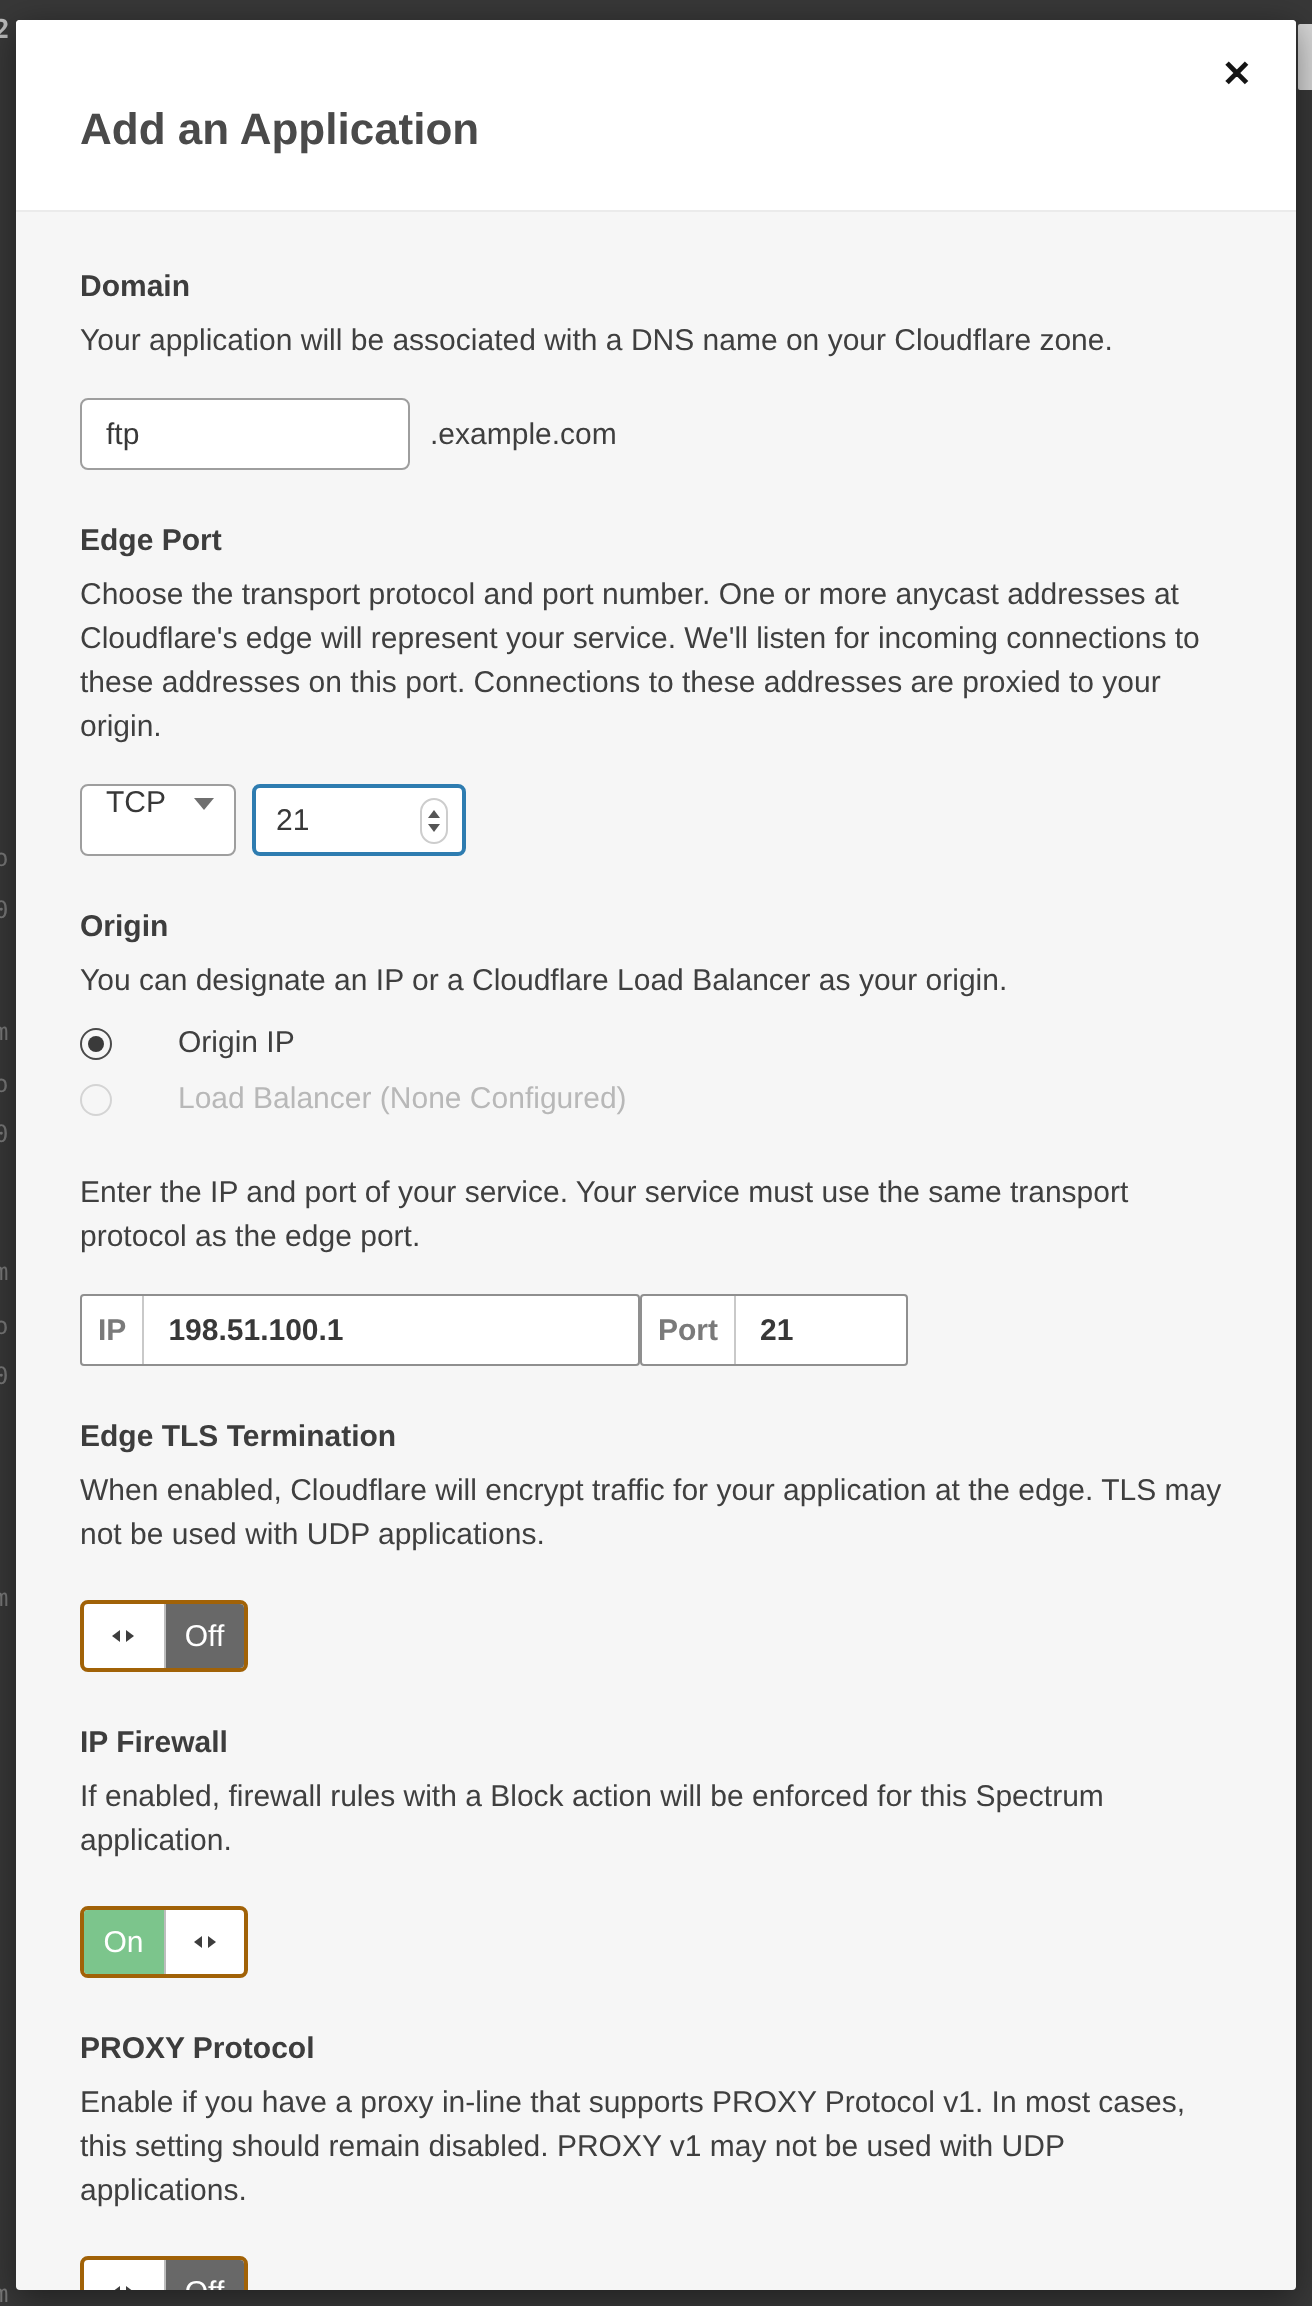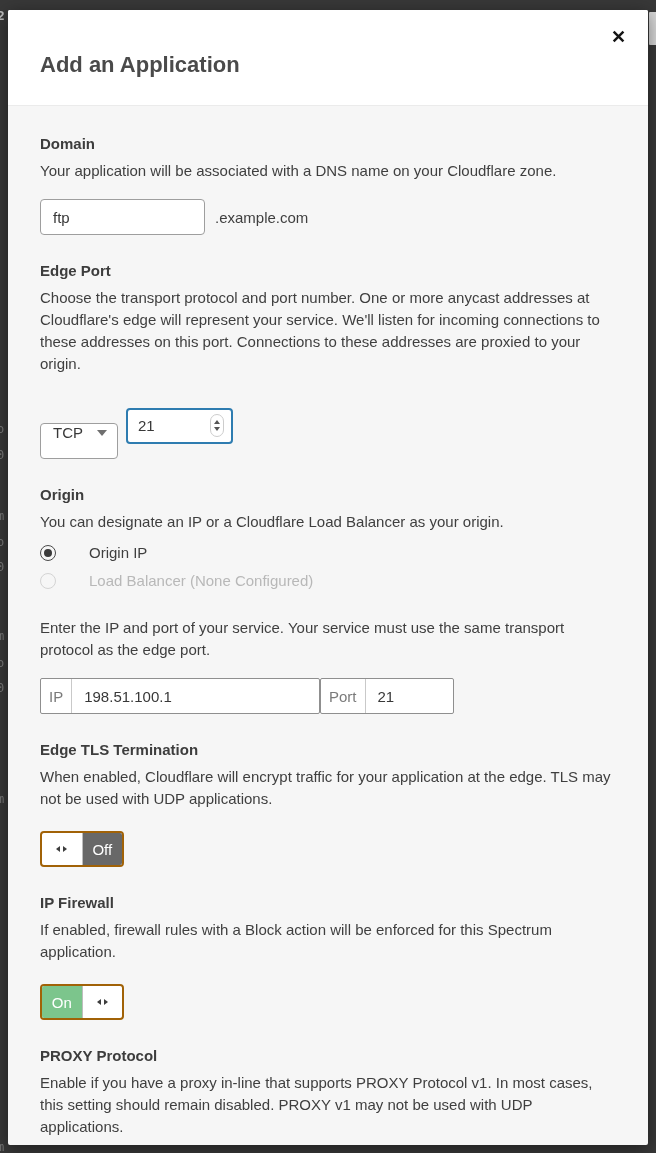--- a/index.html
+++ b/index.html
@@ -56,21 +56,21 @@
   }
   .domain-row { margin-top:17px; display:flex; align-items:center; }
   .domain-input { width:165px; }
   .domain-suffix { margin-left:10px; font-size:15px; color:#3f3f3f; }
 
   .controls-row { margin-top:17px; display:flex; align-items:center; }
   .select-box {
     width:78px; height:36px; background:#fff;
     border:1px solid #9e9e9e; border-radius:4px;
     display:flex; align-items:center; justify-content:space-between;
-    padding:0 10px 17px 12px; font-size:15px; color:#383838; cursor:pointer;margin-top:31px;
+    padding:0 10px 17px 12px; font-size:15px; color:#383838; cursor:pointer;
   }
   .chevron-down {
     width:0; height:0;
     border-left:5px solid transparent; border-right:5px solid transparent;
     border-top:6px solid #6f6f6f;
   }
   .port-wrap {
     margin-left:8px; width:107px; height:36px; background:#fff;
     border:2px solid #2e7cb0; border-radius:4px;
     display:flex; align-items:center; padding:0 7px 0 10px;
@@ -96,21 +96,21 @@
   .radio.selected { border:1px solid #4a4a4a; }
   .radio.selected::after {
     content:""; position:absolute; left:3px; top:3px; width:8px; height:8px;
     border-radius:50%; background:#3a3a3a;
   }
   .radio.disabled { border:1px solid #d4d4d4; }
   .radio-label { margin-left:16px; font-size:15px; color:#3f3f3f; }
   .radio-label.disabled { color:#b8b8b8; }
   .ip-desc { margin-top:28px; }
 
-  .ip-row { margin-top:17px; display:flex; }
+  .ip-row { margin-top:17px; display:flex;font-weight:bold; }
   .input-group {
     display:flex; background:#fff; border:1px solid #8f8f8f; border-radius:2px;
     height:36px; align-items:stretch;
   }
   .ip-group { width:280px; }
   .port-group { width:134px; }
   .group-prefix {
     display:flex; align-items:center; padding:0 8px;
     color:#7a7a7a; font-size:15px; border-right:1px solid #c9c9c9; flex:none;
   }

